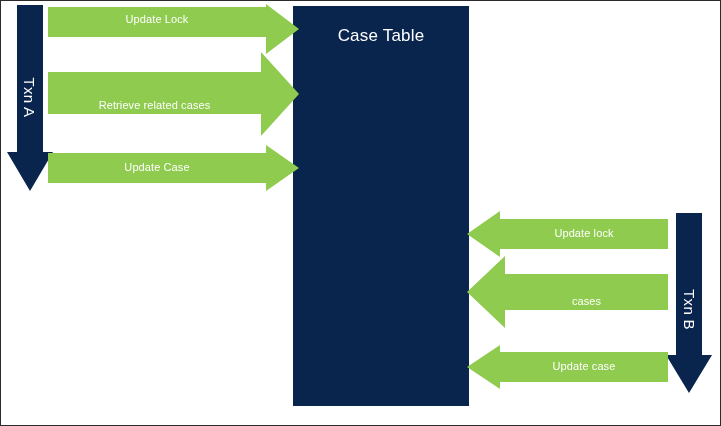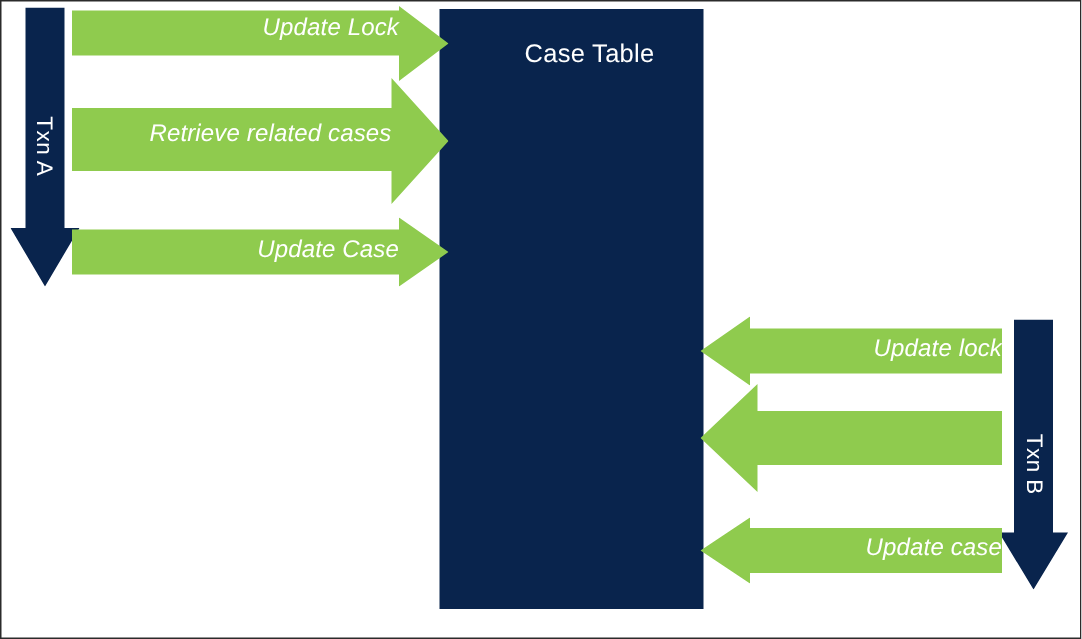--- a/index.html
+++ b/index.html
@@ -39,21 +39,20 @@
   .table-box-label {
     position: absolute;
     left: 0;
     top: 20px;
     width: 176px;
     text-align: center;
     color: #ffffff;
     font-size: 17px;
     letter-spacing: .2px;
     line-height: 20px;
-    padding-left: 12px;
   }
 
   
   .varrow {
     position: absolute;
   }
   .varrow svg { display: block; }
   .vlabel {
     position: absolute;
     color: #ffffff;
@@ -67,25 +66,24 @@
   }
 
   
   .harrow {
     position: absolute;
   }
   .harrow svg { display: block; }
   .hlabel {
     position: absolute;
     color: #ffffff;
-    font-size: 16px;
+    font-size: 11px;
     line-height: 18px;
-    text-align: right;
+    text-align: center;
     letter-spacing: .1px;
-    font-style: italic;
   }
 </style>
 </head>
 <body>
 
 <div id="canvas">
   <div class="stage">
 
     <div class="table-box">
       <div class="table-box-label">Case Table</div>
@@ -110,41 +108,42 @@
         <polygon points="0,3 218,3 218,0 251,25 218,50 218,33 0,33" fill="#8fcb4e"></polygon>
       </svg>
     </div>
     <div class="hlabel" style="left:47px; top:9px; width:218px;">Update Lock</div>
 
     <div class="harrow" style="left:47px; top:51px;">
       <svg width="251" height="84" viewBox="0 0 251 84">
         <polygon points="0,20 213,20 213,0 251,42 213,84 213,62 0,62" fill="#8fcb4e"></polygon>
       </svg>
     </div>
-    <div class="hlabel" style="left:47px; top:80px; width:213px;">Retrieve related cases</div>
+    <div class="hlabel" style="left:47px; top:95px; width:213px;">Retrieve related cases</div>
 
     <div class="harrow" style="left:47px; top:144px;">
       <svg width="251" height="46" viewBox="0 0 251 46">
         <polygon points="0,8 218,8 218,0 251,23 218,46 218,38 0,38" fill="#8fcb4e"></polygon>
       </svg>
     </div>
     <div class="hlabel" style="left:47px; top:157px; width:218px;">Update Case</div>
 
     <div class="harrow" style="left:466px; top:210px;">
       <svg width="201" height="46" viewBox="0 0 201 46">
         <polygon points="201,8 33,8 33,0 0,23 33,46 33,38 201,38" fill="#8fcb4e"></polygon>
       </svg>
     </div>
     <div class="hlabel" style="left:499px; top:223px; width:168px;">Update lock</div>
 
     <div class="harrow" style="left:466px; top:255px;">
       <svg width="201" height="72" viewBox="0 0 201 72">
         <polygon points="201,18 38,18 38,0 0,36 38,72 38,54 201,54" fill="#8fcb4e"></polygon>
       </svg>
     </div>
+    <div class="hlabel" style="left:504px; top:291px; width:163px;">cases</div>
 
     <div class="harrow" style="left:466px; top:344px;">
       <svg width="201" height="44" viewBox="0 0 201 44">
         <polygon points="201,7 33,7 33,0 0,22 33,44 33,37 201,37" fill="#8fcb4e"></polygon>
       </svg>
     </div>
     <div class="hlabel" style="left:499px; top:356px; width:168px;">Update case</div>
 
   </div>
 </div>

